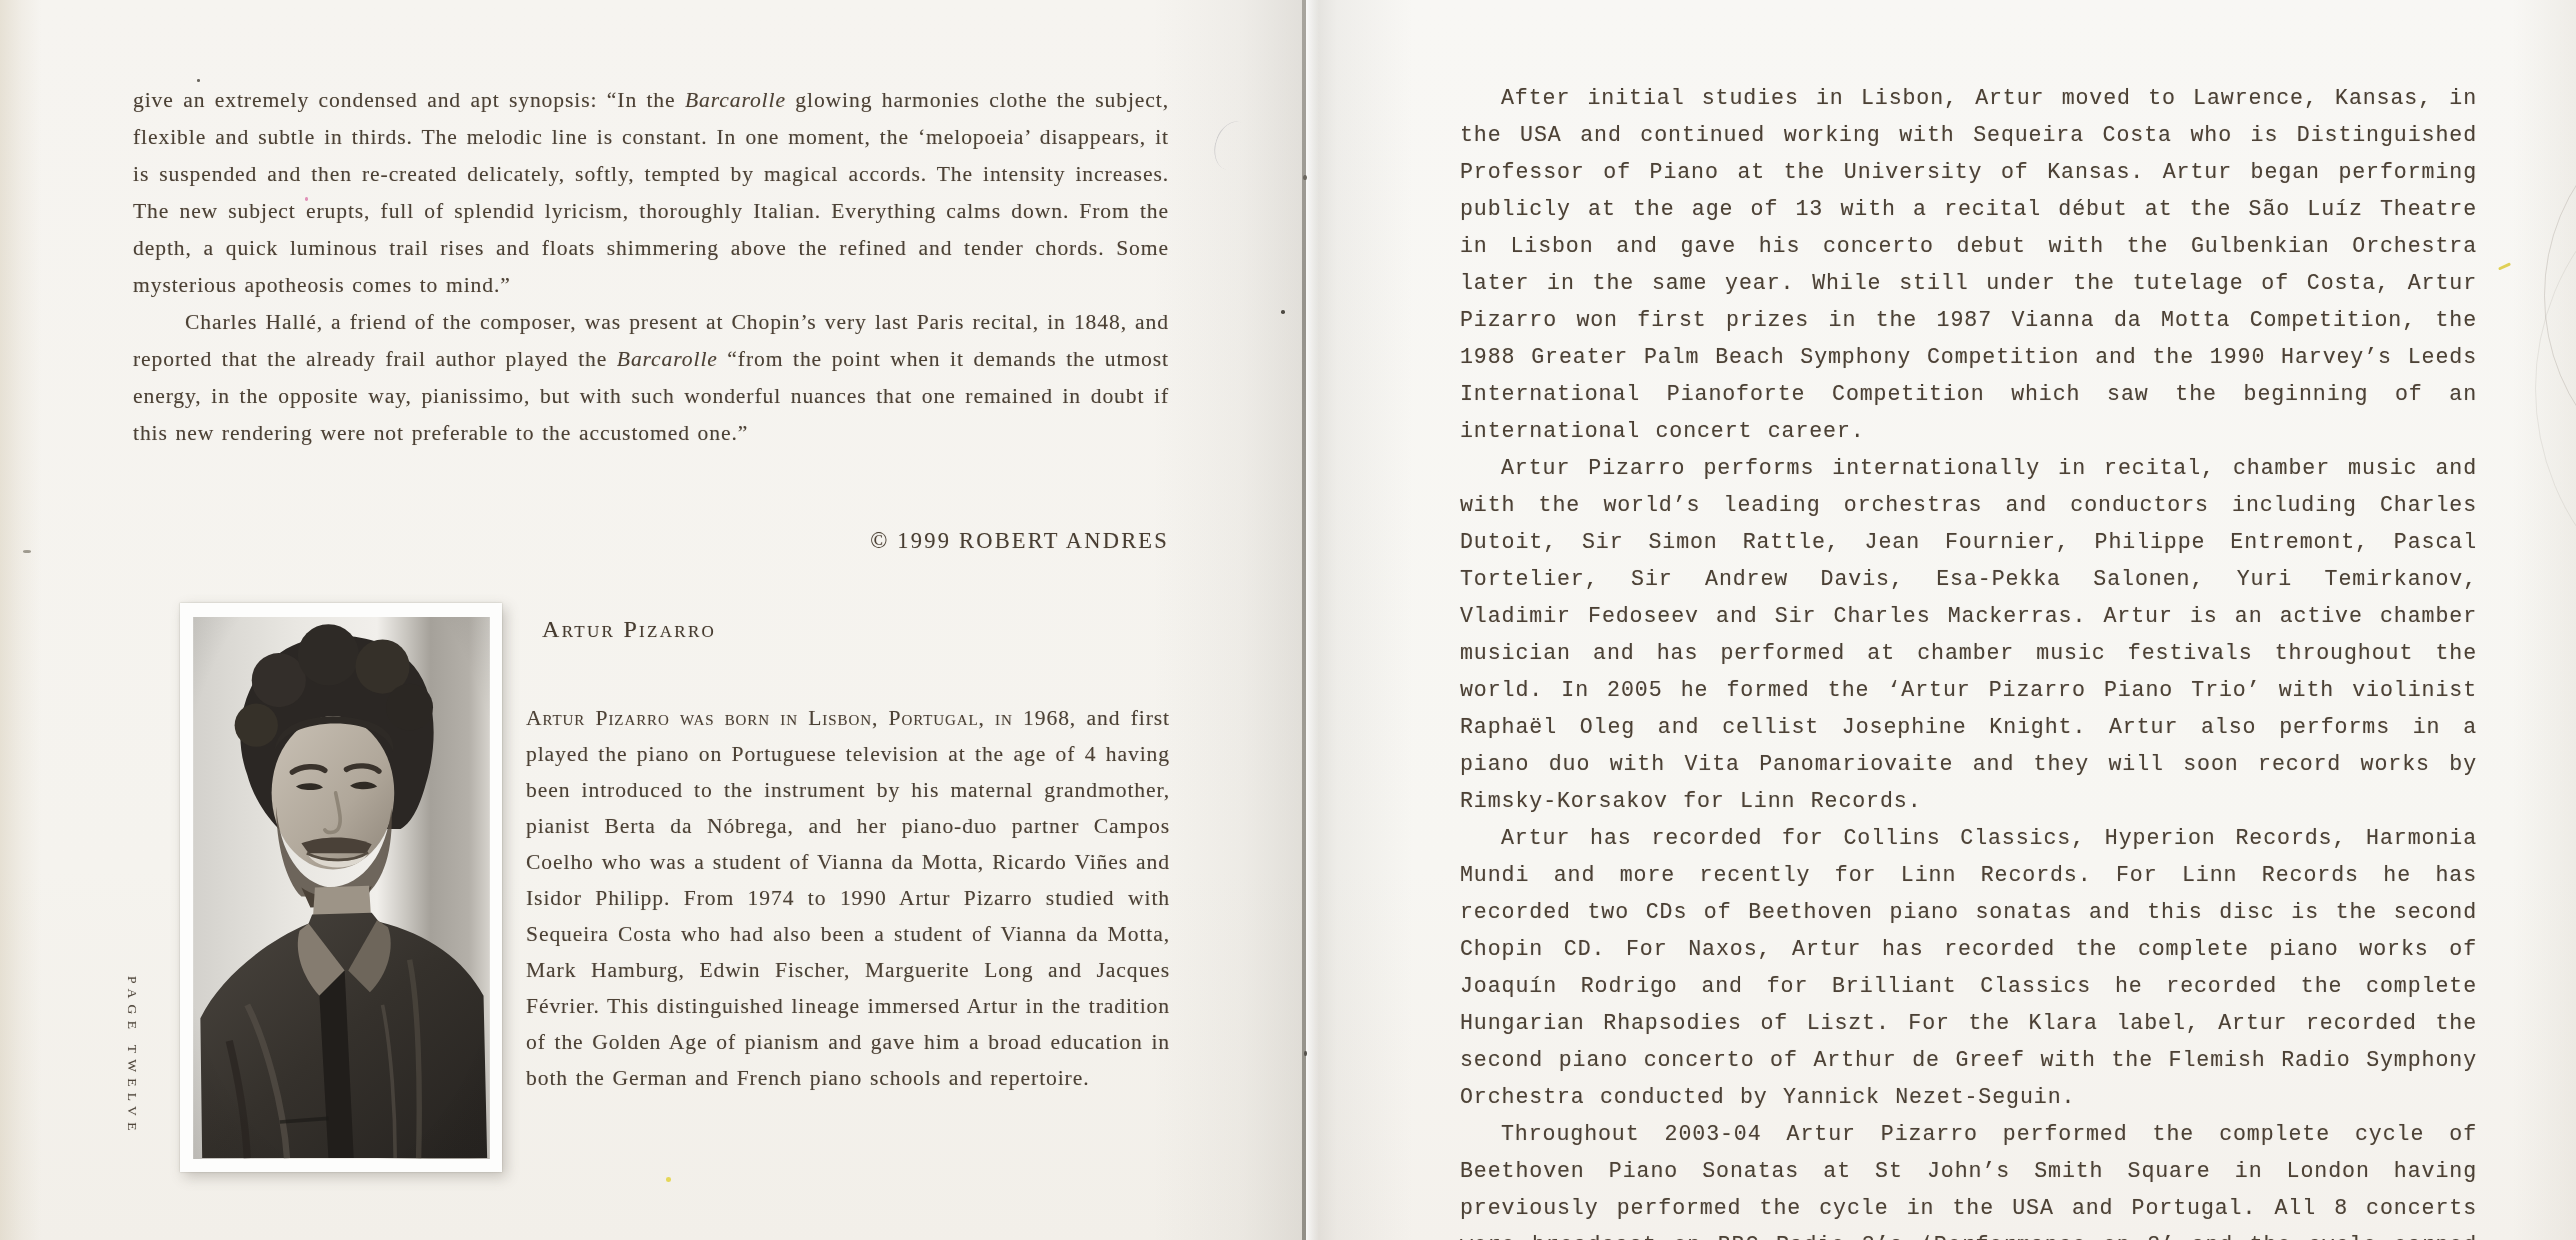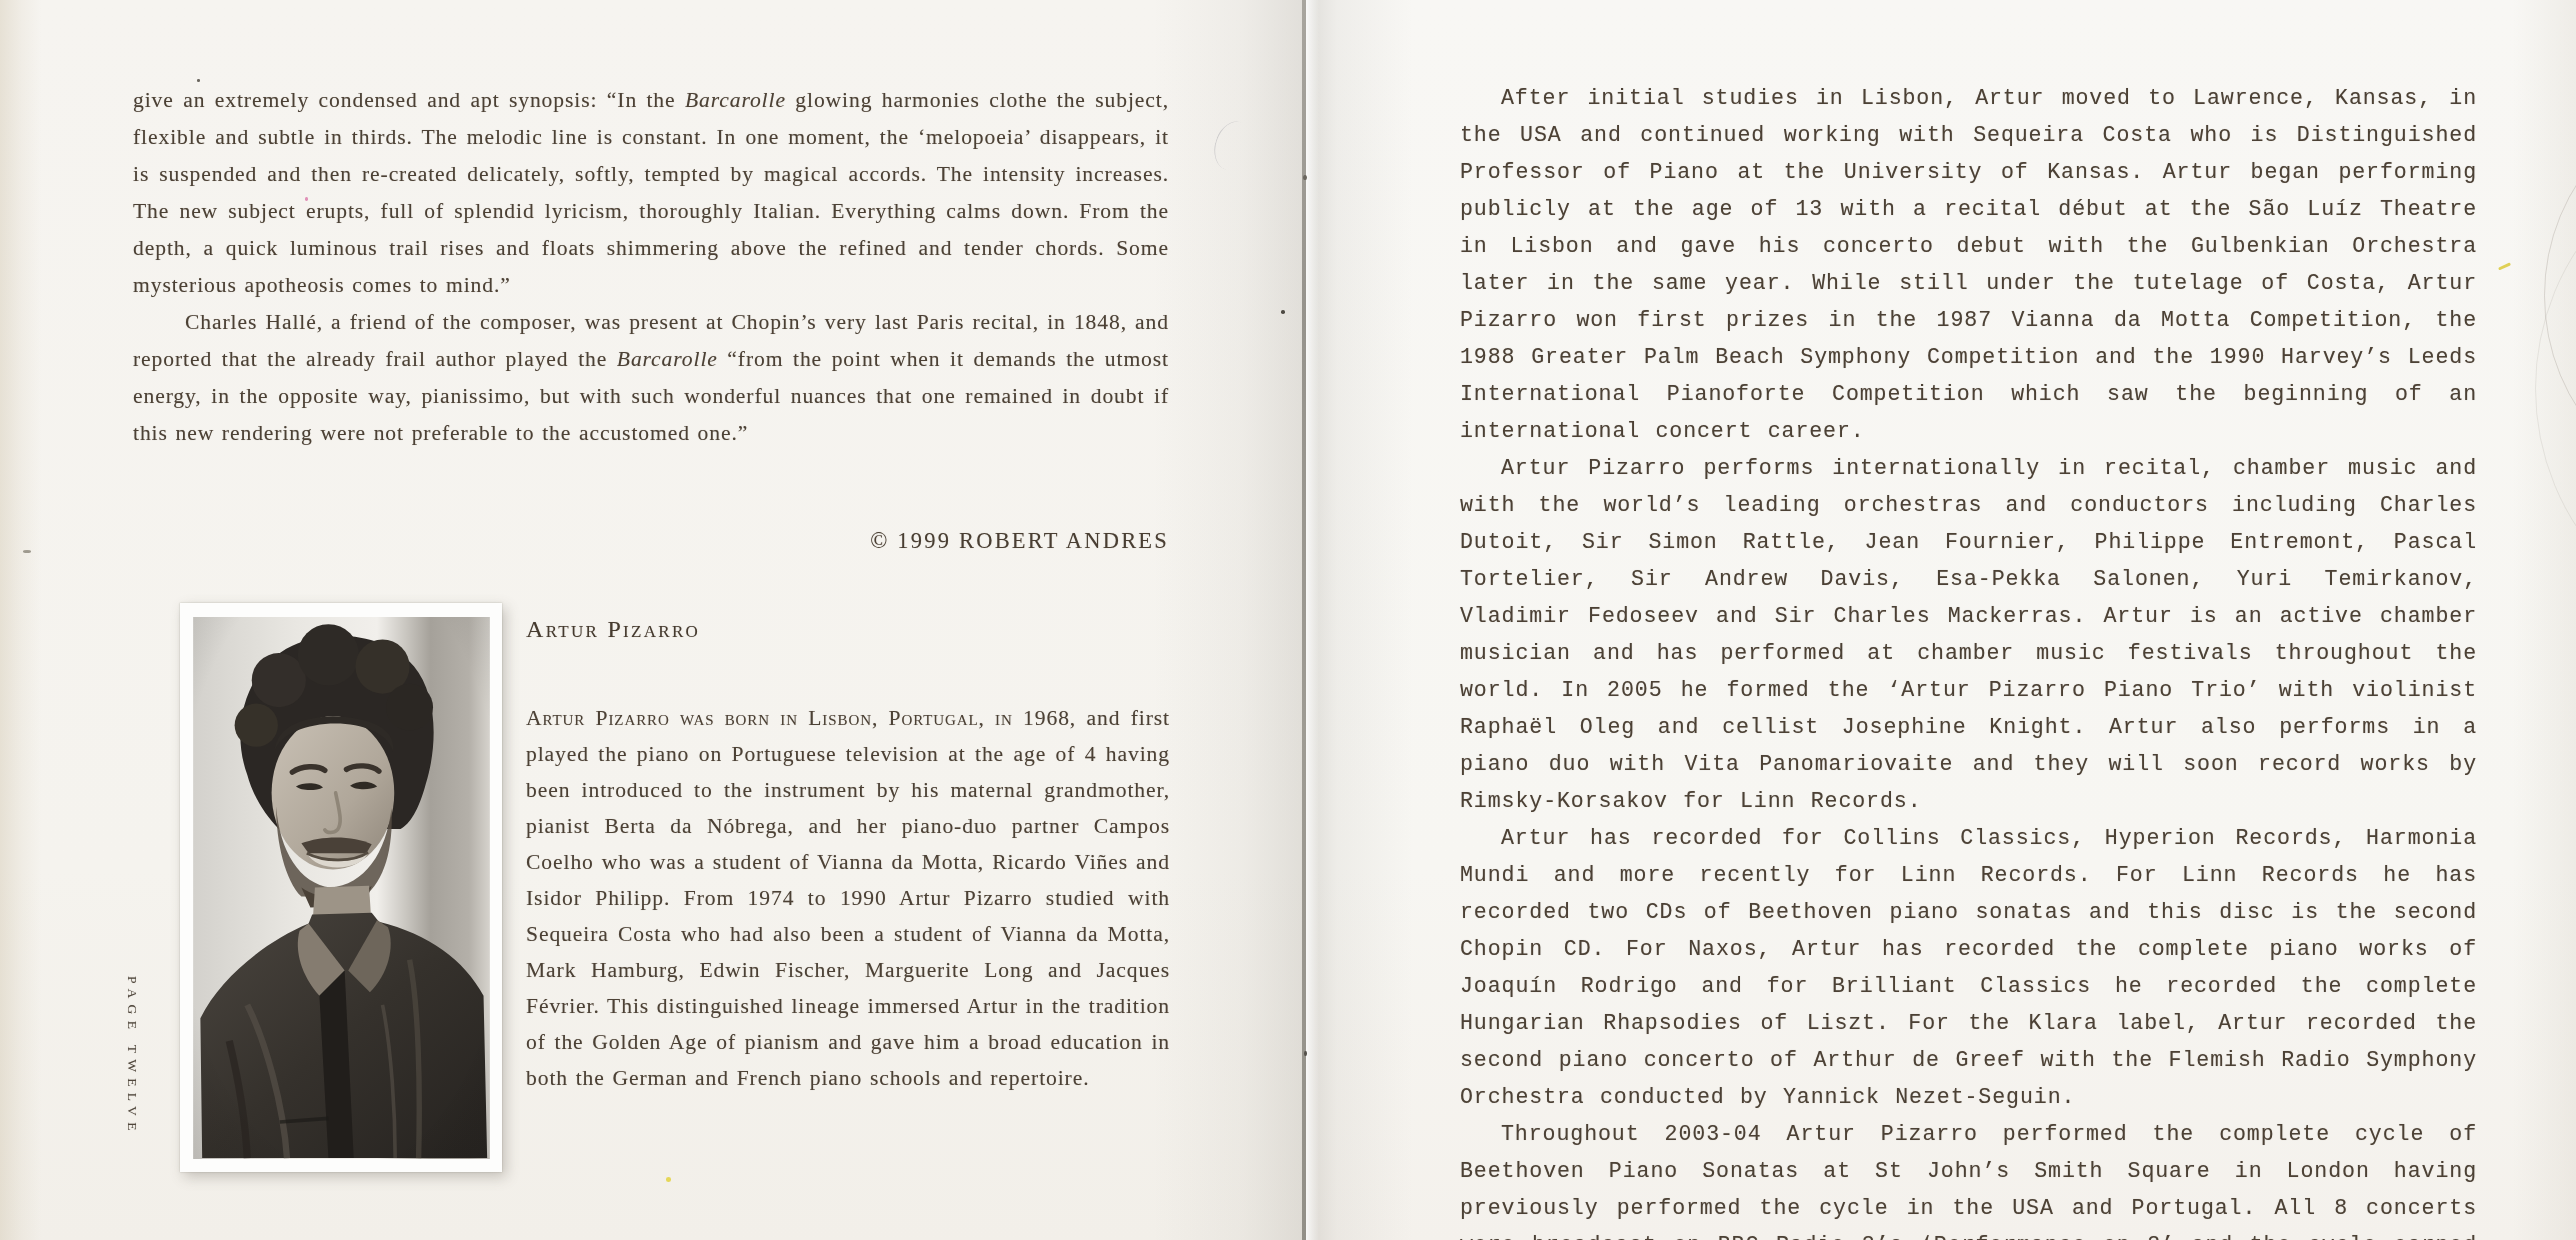--- a/index.html
+++ b/index.html
@@ -53,21 +53,21 @@
   .it { font-style: italic; }
   .sc { font-variant: small-caps; }
 
   .copyright {
     position: absolute; left: 133px; top: 528px; width: 1036px;
     font-size: 22.5px; letter-spacing: 2.2px; text-align: right;
     color: #493e32; text-shadow: 0 0 0.9px rgba(76,65,53,0.30);
   }
 
   .bio-heading {
-    position: absolute; left: 526px; top: 616px;
+    position: absolute; left: 542px; top: 616px;
     font-size: 24px; font-variant: small-caps; letter-spacing: 2.3px;
     color: #453a2e; text-shadow: 0 0 0.9px rgba(70,58,46,0.35);
   }
   .bio-text { left: 526px; top: 700px; width: 644px; line-height: 36px; }
 
   .photo-frame {
     position: absolute; left: 180px; top: 603px; width: 322px; height: 569px;
     background: #fdfdfc;
     box-shadow: 3.6px 5.4px 12.6px rgba(95,90,80,0.30), 0 0 1.8px rgba(150,145,135,0.55);
   }

